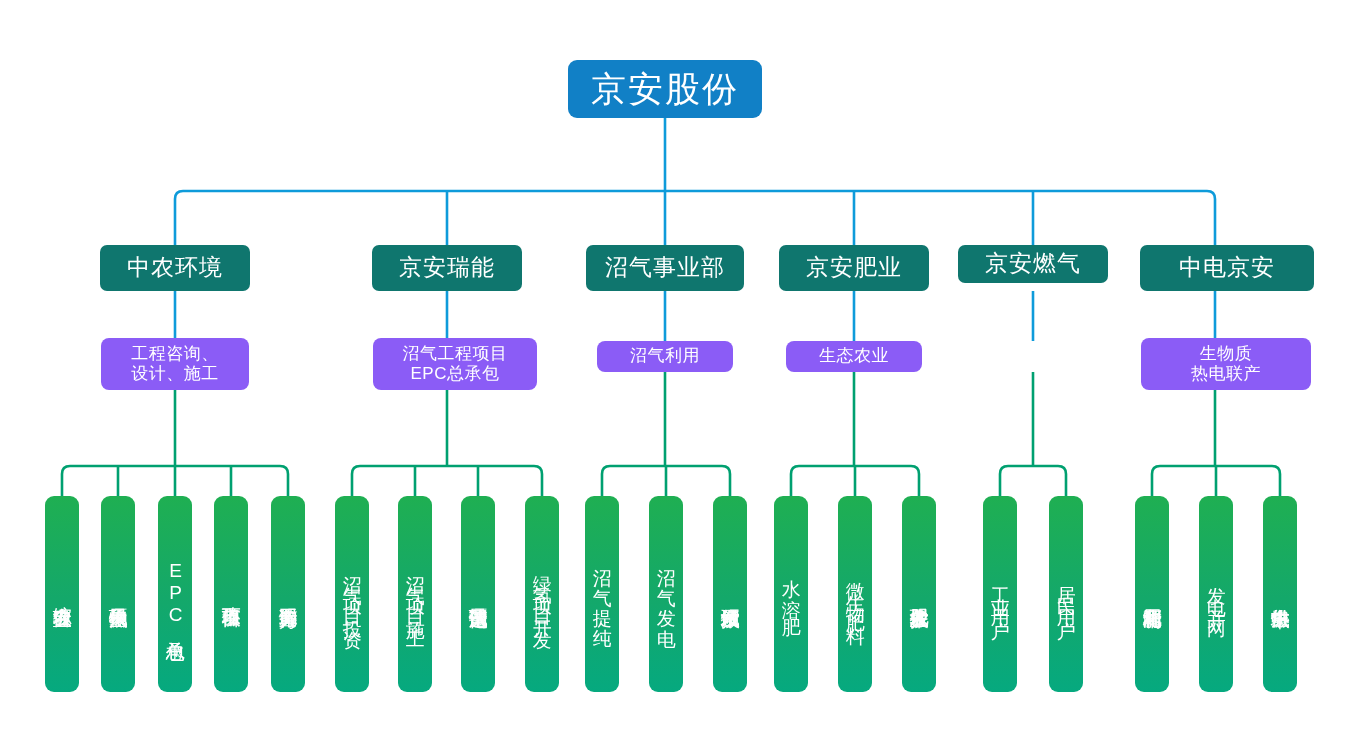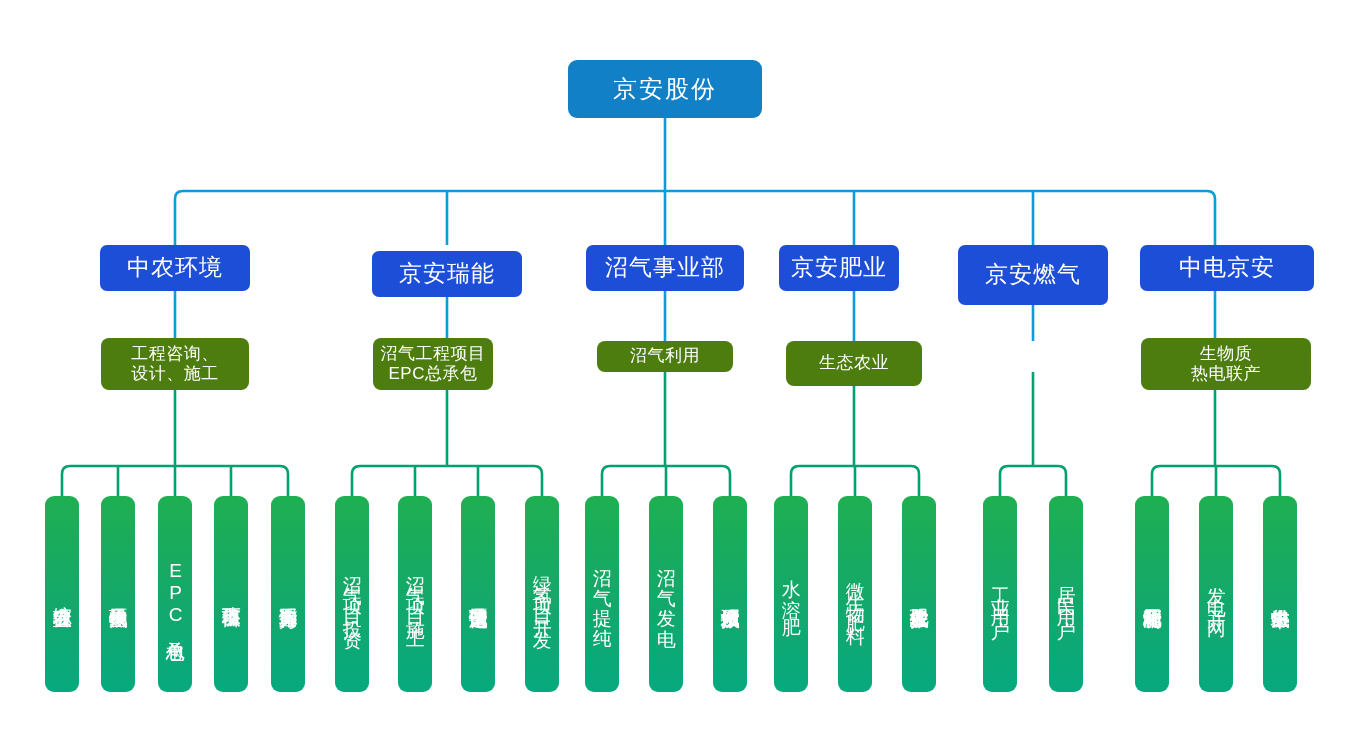--- a/index.html
+++ b/index.html
@@ -22,35 +22,35 @@
     text-align:center;
     line-height:1.18;
     white-space:pre-line;
     letter-spacing:0.5px;
   }
 
   
   .n-root{
     background:#1180C6;
     border-radius:9px;
-    font-size:24px;
+    font-size:35px;
     letter-spacing:2px;
   }
 
   
   .n-div{
-    background:#1d4ed8;
+    background:#0f766e;
     border-radius:7px;
     font-size:23px;
     letter-spacing:1px;
   }
 
   
   .n-line{
-    background:#4d7c0f;
+    background:#8b5cf6;
     border-radius:8px;
     font-size:17px;
   }
 
   
   .n-leaf{
     background:linear-gradient(180deg,#1FAF52 0%,#14A86A 52%,#06A97F 100%);
     border-radius:9px;
     font-size:19px;
     writing-mode:vertical-rl;
@@ -121,32 +121,32 @@
       <path d="M1000,496 L1000,474 Q1000,466 1008,466 L1058,466 Q1066,466 1066,474 L1066,496"></path>
 
       <path d="M1152,496 L1152,474 Q1152,466 1160,466 L1272,466 Q1280,466 1280,474 L1280,496"></path>
       <path d="M1216,466 L1216,496"></path>
     </g>
   </svg>
 
   <div class="node n-root" style="left:568px;top:60px;width:194px;height:58px;">京安股份</div>
 
   <div class="node n-div" style="left:100px;top:245px;width:150px;height:46px;">中农环境</div>
-  <div class="node n-div" style="left:372px;top:245px;width:150px;height:46px;margin-top:6px;">京安瑞能</div>
+  <div class="node n-div" style="left:372px;top:245px;width:150px;height:46px;">京安瑞能</div>
   <div class="node n-div" style="left:586px;top:245px;width:158px;height:46px;text-align:center;">沼气事业部</div>
-  <div class="node n-div" style="left:779px;top:245px;width:120px;height:46px;">京安肥业</div>
-  <div class="node n-div" style="left:958px;top:245px;width:150px;height:60px;">京安燃气</div>
+  <div class="node n-div" style="left:779px;top:245px;width:150px;height:46px;">京安肥业</div>
+  <div class="node n-div" style="left:958px;top:245px;width:150px;height:38px;">京安燃气</div>
   <div class="node n-div" style="left:1140px;top:245px;width:174px;height:46px;">中电京安</div>
 
   <div class="node n-line" style="left:101px;top:338px;width:148px;height:52px;">工程咨询、
 设计、施工</div>
-  <div class="node n-line" style="left:373px;top:338px;width:120px;height:52px;">沼气工程项目
+  <div class="node n-line" style="left:373px;top:338px;width:164px;height:52px;">沼气工程项目
 EPC总承包</div>
   <div class="node n-line" style="left:597px;top:341px;width:136px;height:31px;">沼气利用</div>
-  <div class="node n-line" style="left:786px;top:341px;width:136px;height:45px;">生态农业</div>
+  <div class="node n-line" style="left:786px;top:341px;width:136px;height:31px;">生态农业</div>
   <div class="node n-line" style="left:1141px;top:338px;width:170px;height:52px;">生物质
 热电联产</div>
 
   <div class="node n-leaf" style="left:45px;top:496px;width:34px;height:196px;">综合农业项目</div>
   <div class="node n-leaf tight" style="left:101px;top:496px;width:34px;height:196px;">生物天然气项目</div>
   <div class="node n-leaf" style="left:158px;top:496px;width:34px;height:196px;">EPC总承包</div>
   <div class="node n-leaf" style="left:214px;top:496px;width:34px;height:196px;">市政环保项目</div>
   <div class="node n-leaf tight" style="left:271px;top:496px;width:34px;height:196px;">第三方咨询服务</div>
 
   <div class="node n-leaf sparse2" style="left:335px;top:496px;width:34px;height:196px;">沼气项目投资</div>

